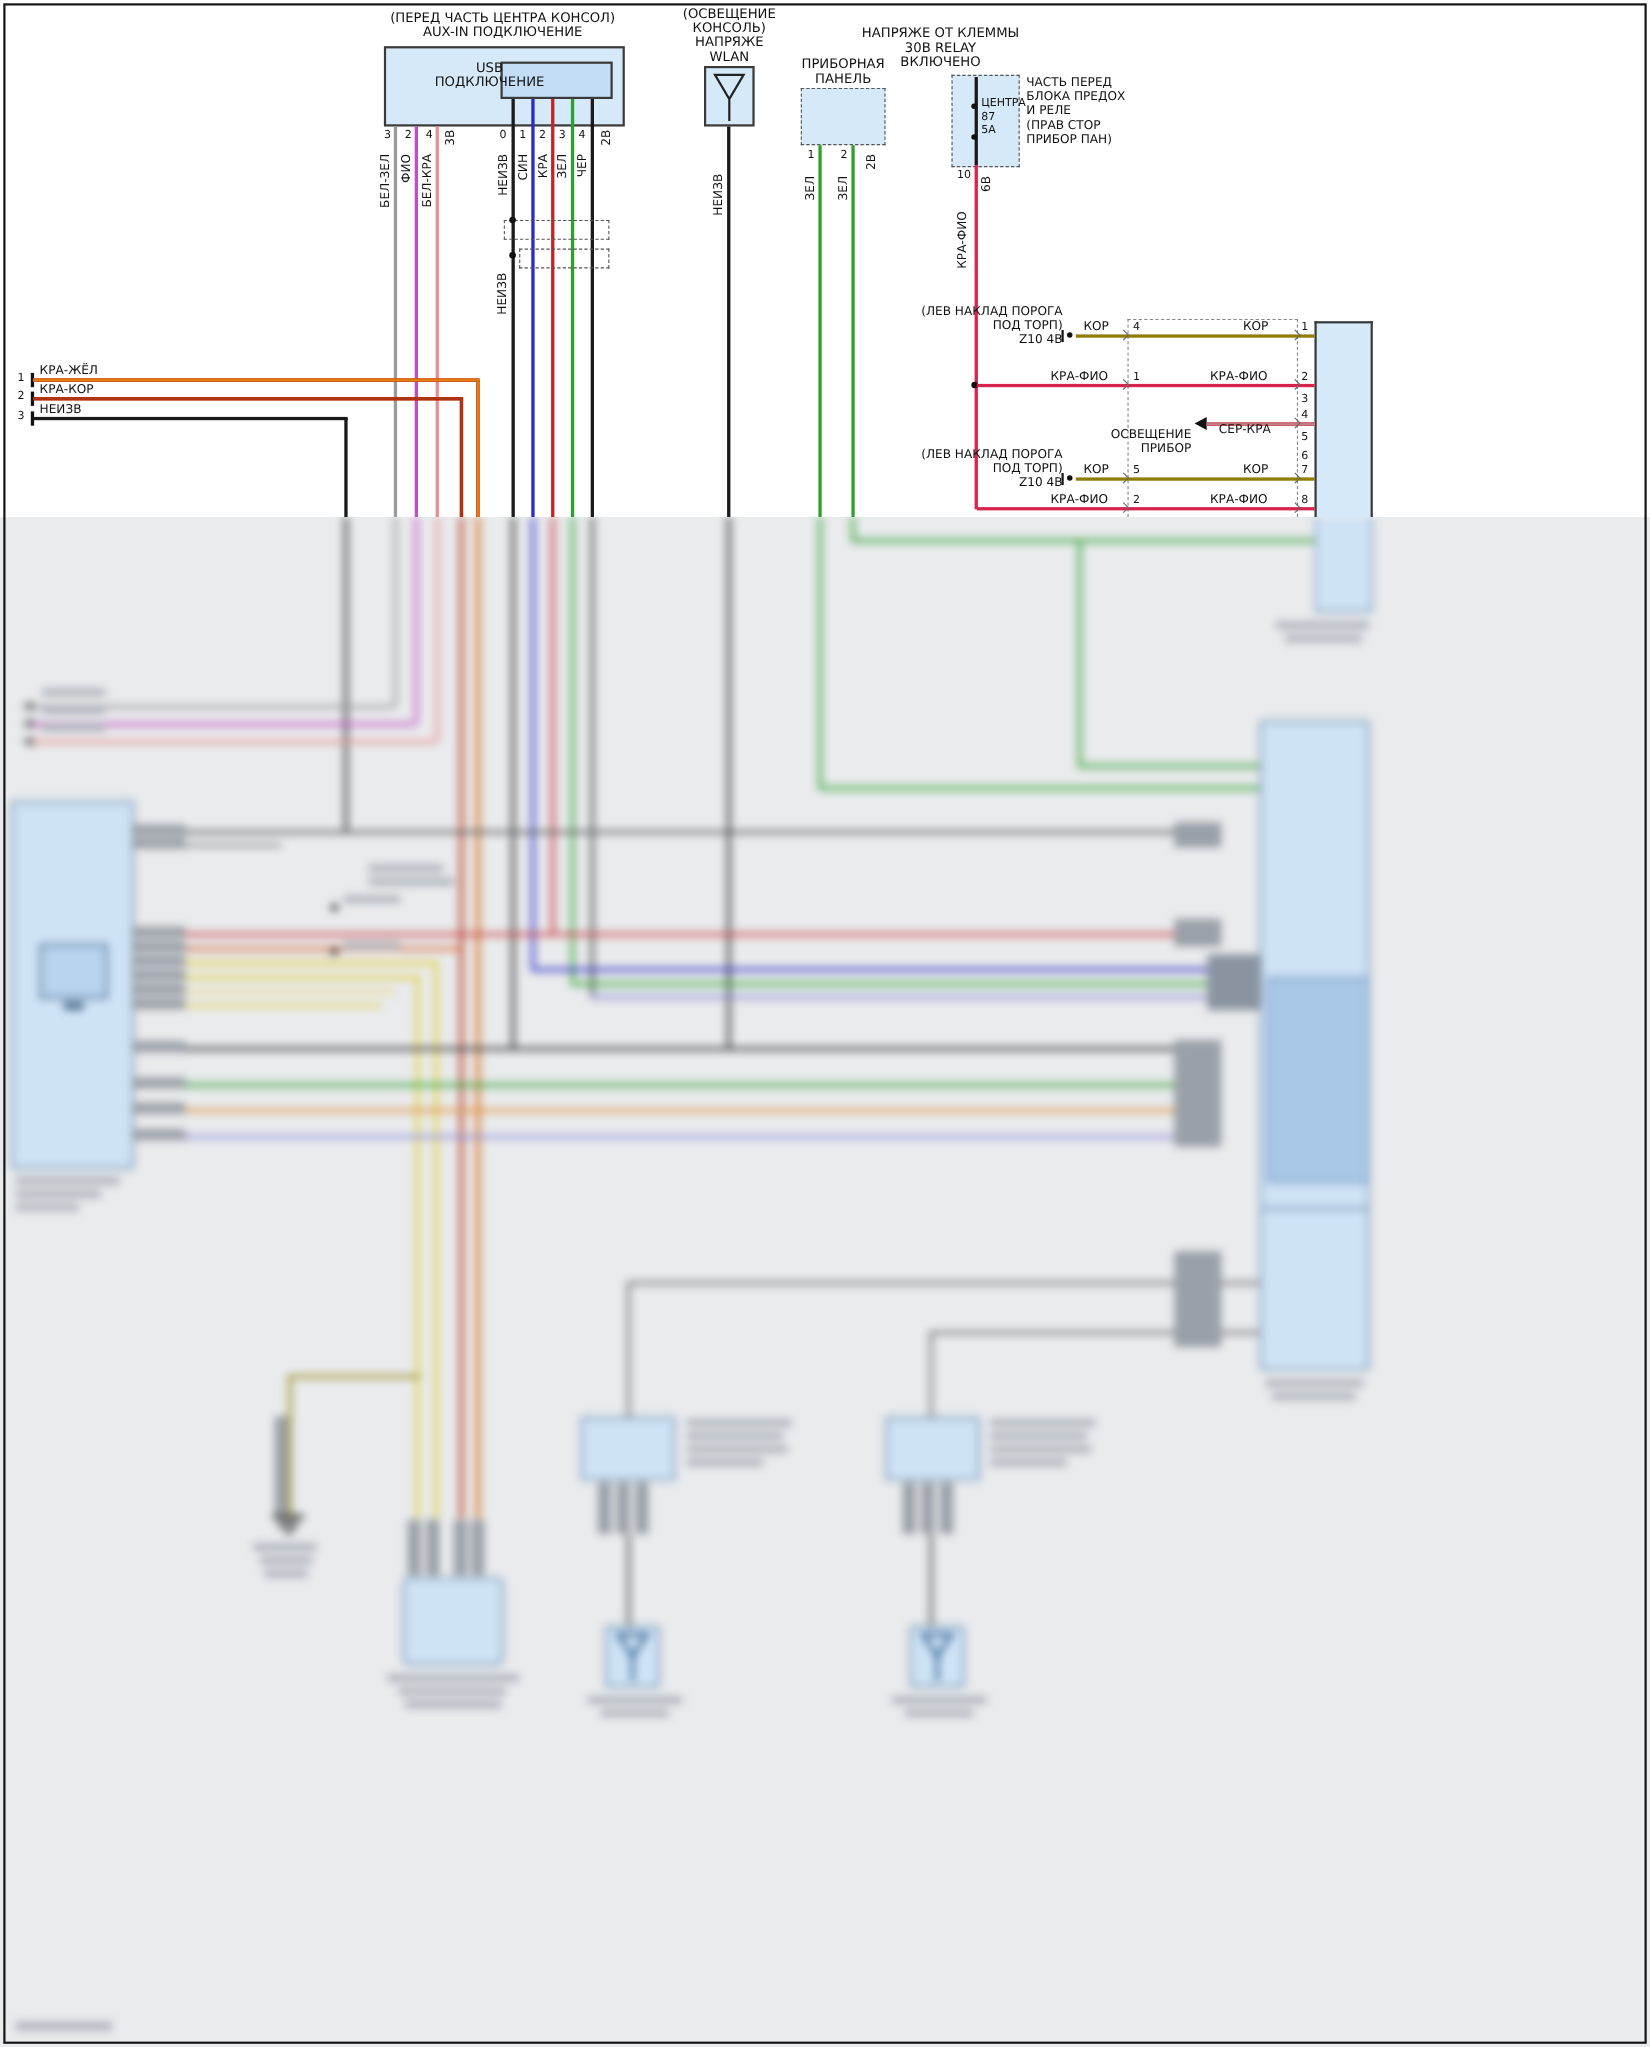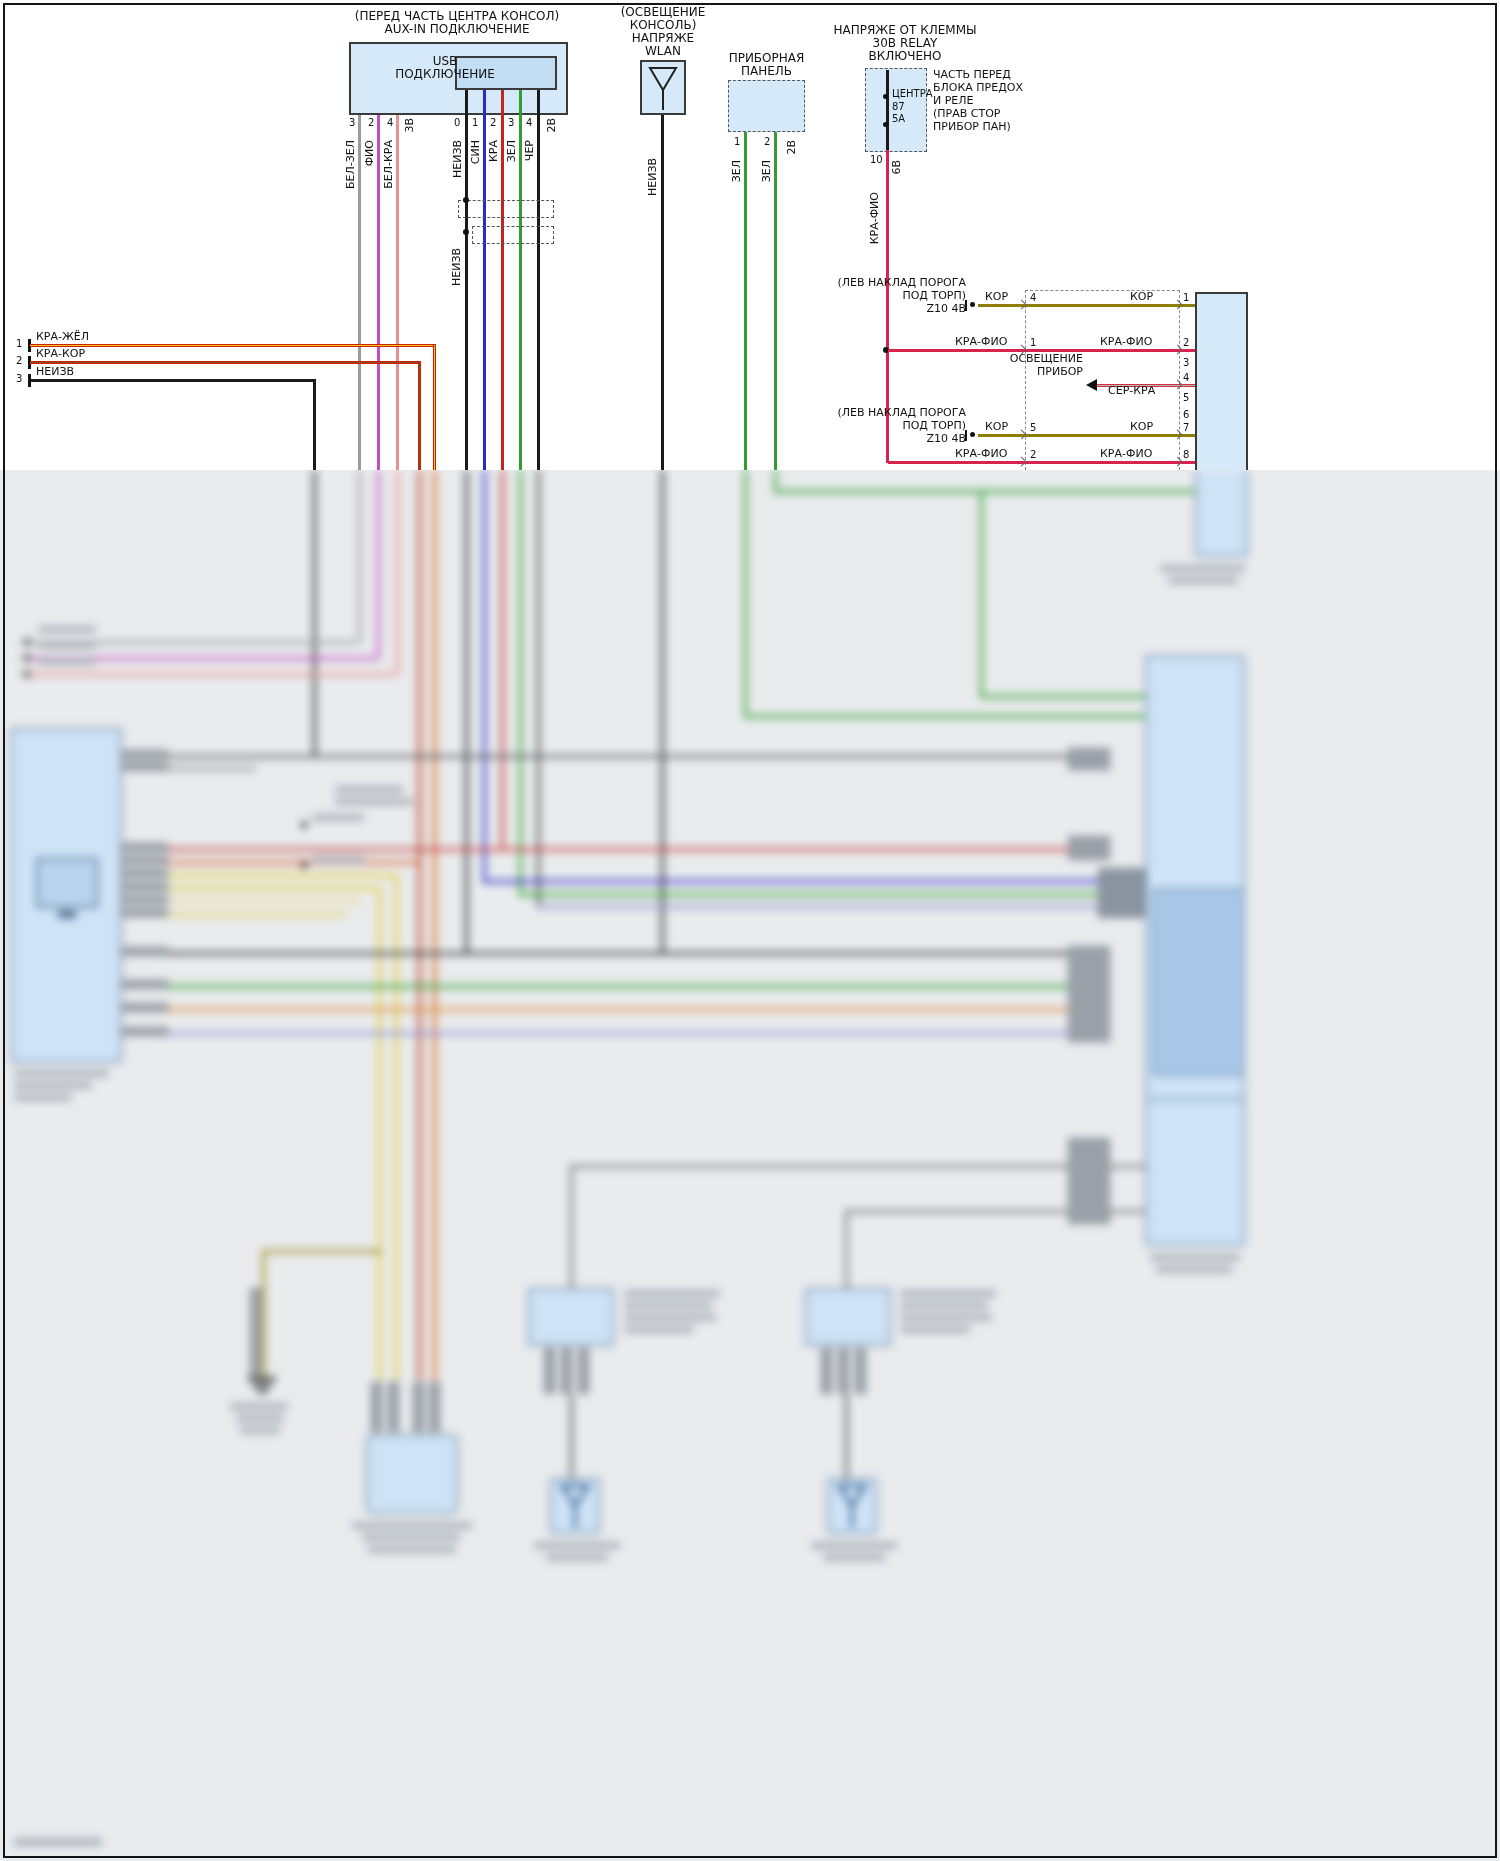--- a/index.html
+++ b/index.html
@@ -103,21 +103,21 @@
   </div>
   <div class="box dashedb" style="left:728px;top:80px;width:77px;height:52px"></div>
   <div class="pin" style="left:734px;top:136px">1</div>
   <div class="pin" style="left:764px;top:136px">2</div>
   <div class="vlbl" style="left:730px;top:160px">ЗЕЛ</div>
   <div class="vlbl" style="left:760px;top:160px">ЗЕЛ</div>
   <div class="vlbl" style="left:785px;top:140px">2В</div>
   <div class="vw" style="left:744px;top:132px;height:338px;background:#2fa02f"></div>
   <div class="vw" style="left:774px;top:132px;height:338px;background:#2fa02f"></div>
 
-  <div class="lbl lbl-c" style="left:820px;top:24px;width:170px">
+  <div class="lbl lbl-c" style="left:770px;top:24px;width:170px">
     <div>НАПРЯЖЕ ОТ КЛЕММЫ</div>
     <div>30В RELAY</div>
     <div>ВКЛЮЧЕНО</div>
   </div>
   <div class="box dashedb" style="left:865px;top:68px;width:62px;height:84px"></div>
   <div class="lbl s11" style="left:933px;top:68px">
     <div>ЧАСТЬ ПЕРЕД</div>
     <div>БЛОКА ПРЕДОХ</div>
     <div>И РЕЛЕ</div>
     <div>(ПРАВ СТОР</div>
@@ -174,21 +174,21 @@
   <div class="hw" style="left:888px;top:349px;width:307px;background:#d8234f"></div>
   <div class="lbl s11" style="left:955px;top:335px">КРА-ФИО</div>
   <div class="pin" style="left:1030px;top:337px">1</div>
   <div class="lbl s11" style="left:1100px;top:335px">КРА-ФИО</div>
   <div class="pin" style="left:1183px;top:337px">2</div>
   <div class="chev" style="left:1018px;top:346px"></div>
   <div class="chev" style="left:1174px;top:346px"></div>
 
   <div class="pin" style="left:1183px;top:357px">3</div>
 
-  <div class="lbl lbl-r s11" style="left:995px;top:352px;width:88px">
+  <div class="lbl lbl-r s11" style="left:995px;top:388px;width:88px">
     <div>ОСВЕЩЕНИЕ</div>
     <div>ПРИБОР</div>
   </div>
   <div class="arrow-l" style="left:1086px;top:379px"></div>
   <div class="h2t" style="left:1097px;top:384px;width:98px;--a:#d03040;--b:#b8b8b8"></div>
   <div class="lbl s11" style="left:1108px;top:384px">СЕР-КРА</div>
   <div class="pin" style="left:1183px;top:372px">4</div>
   <div class="chev" style="left:1174px;top:381px"></div>
 
   <div class="pin" style="left:1183px;top:392px">5</div>

